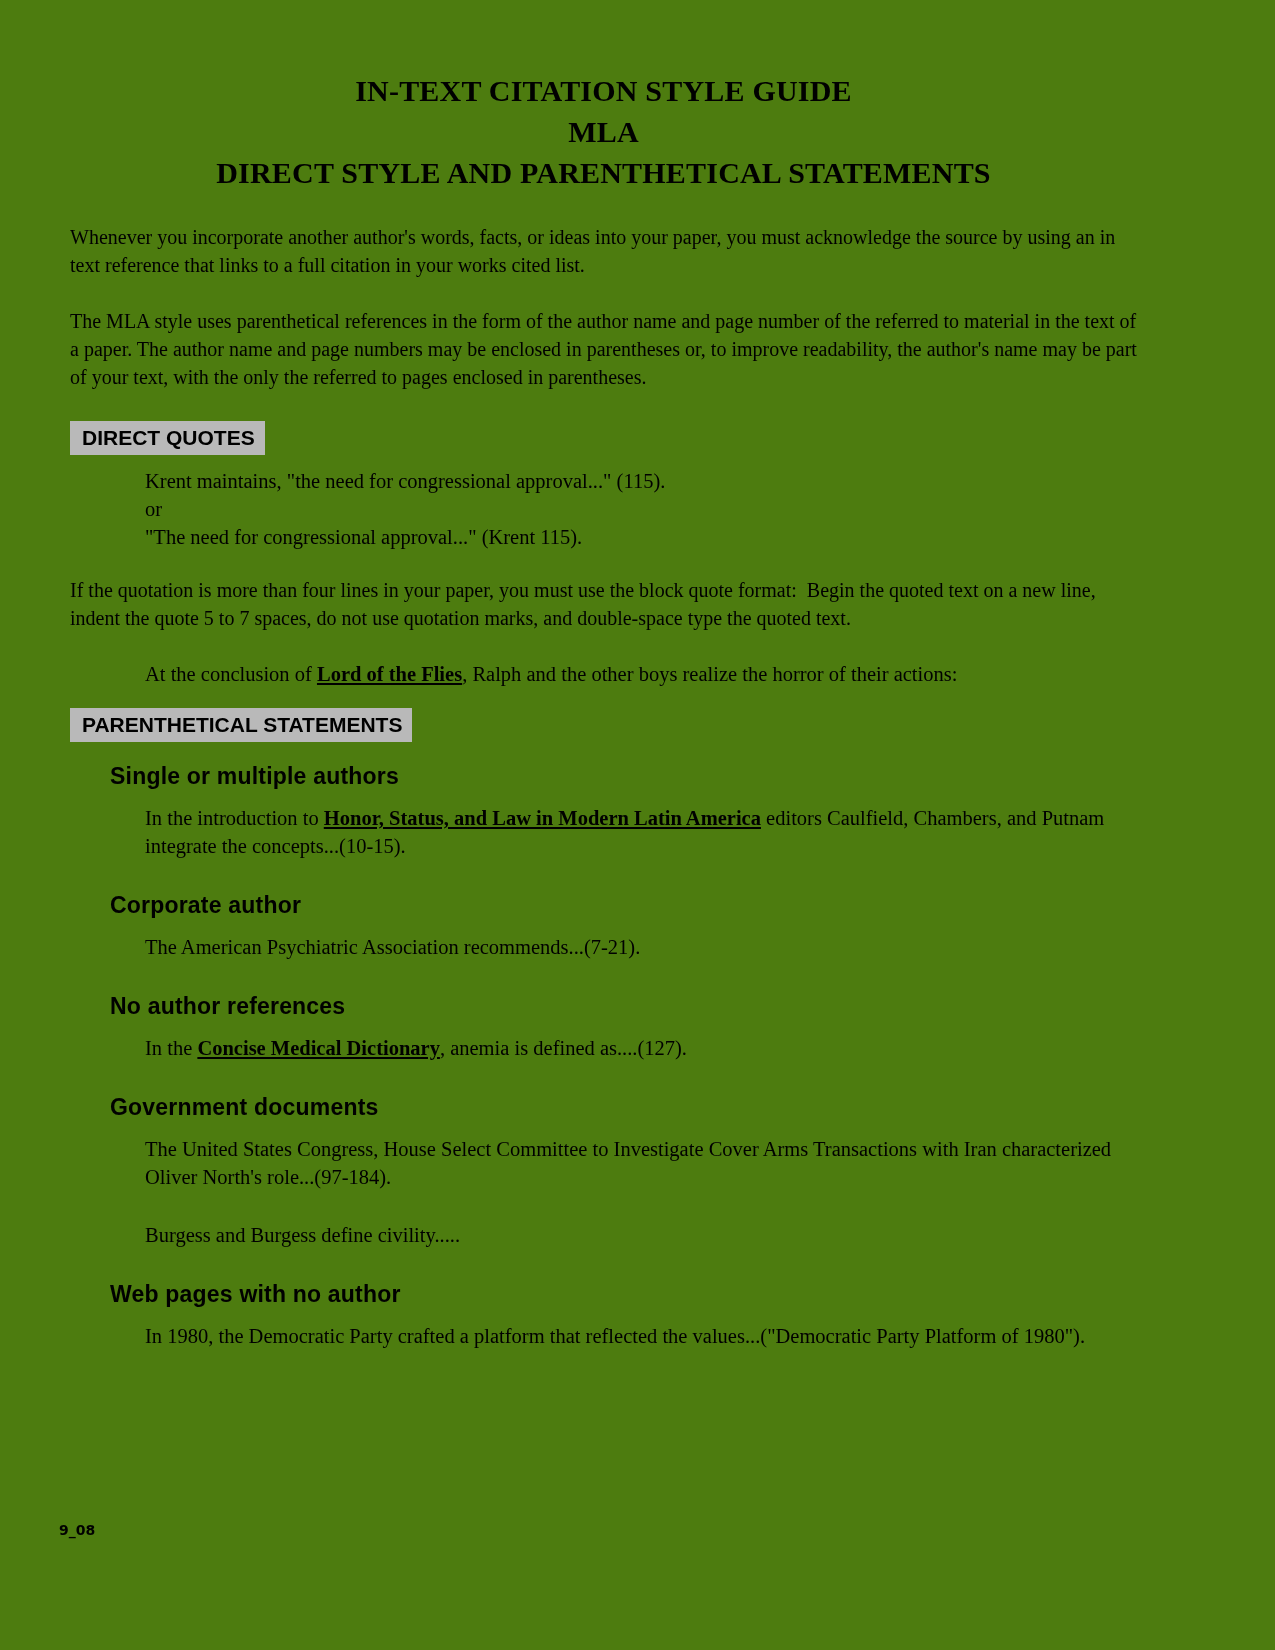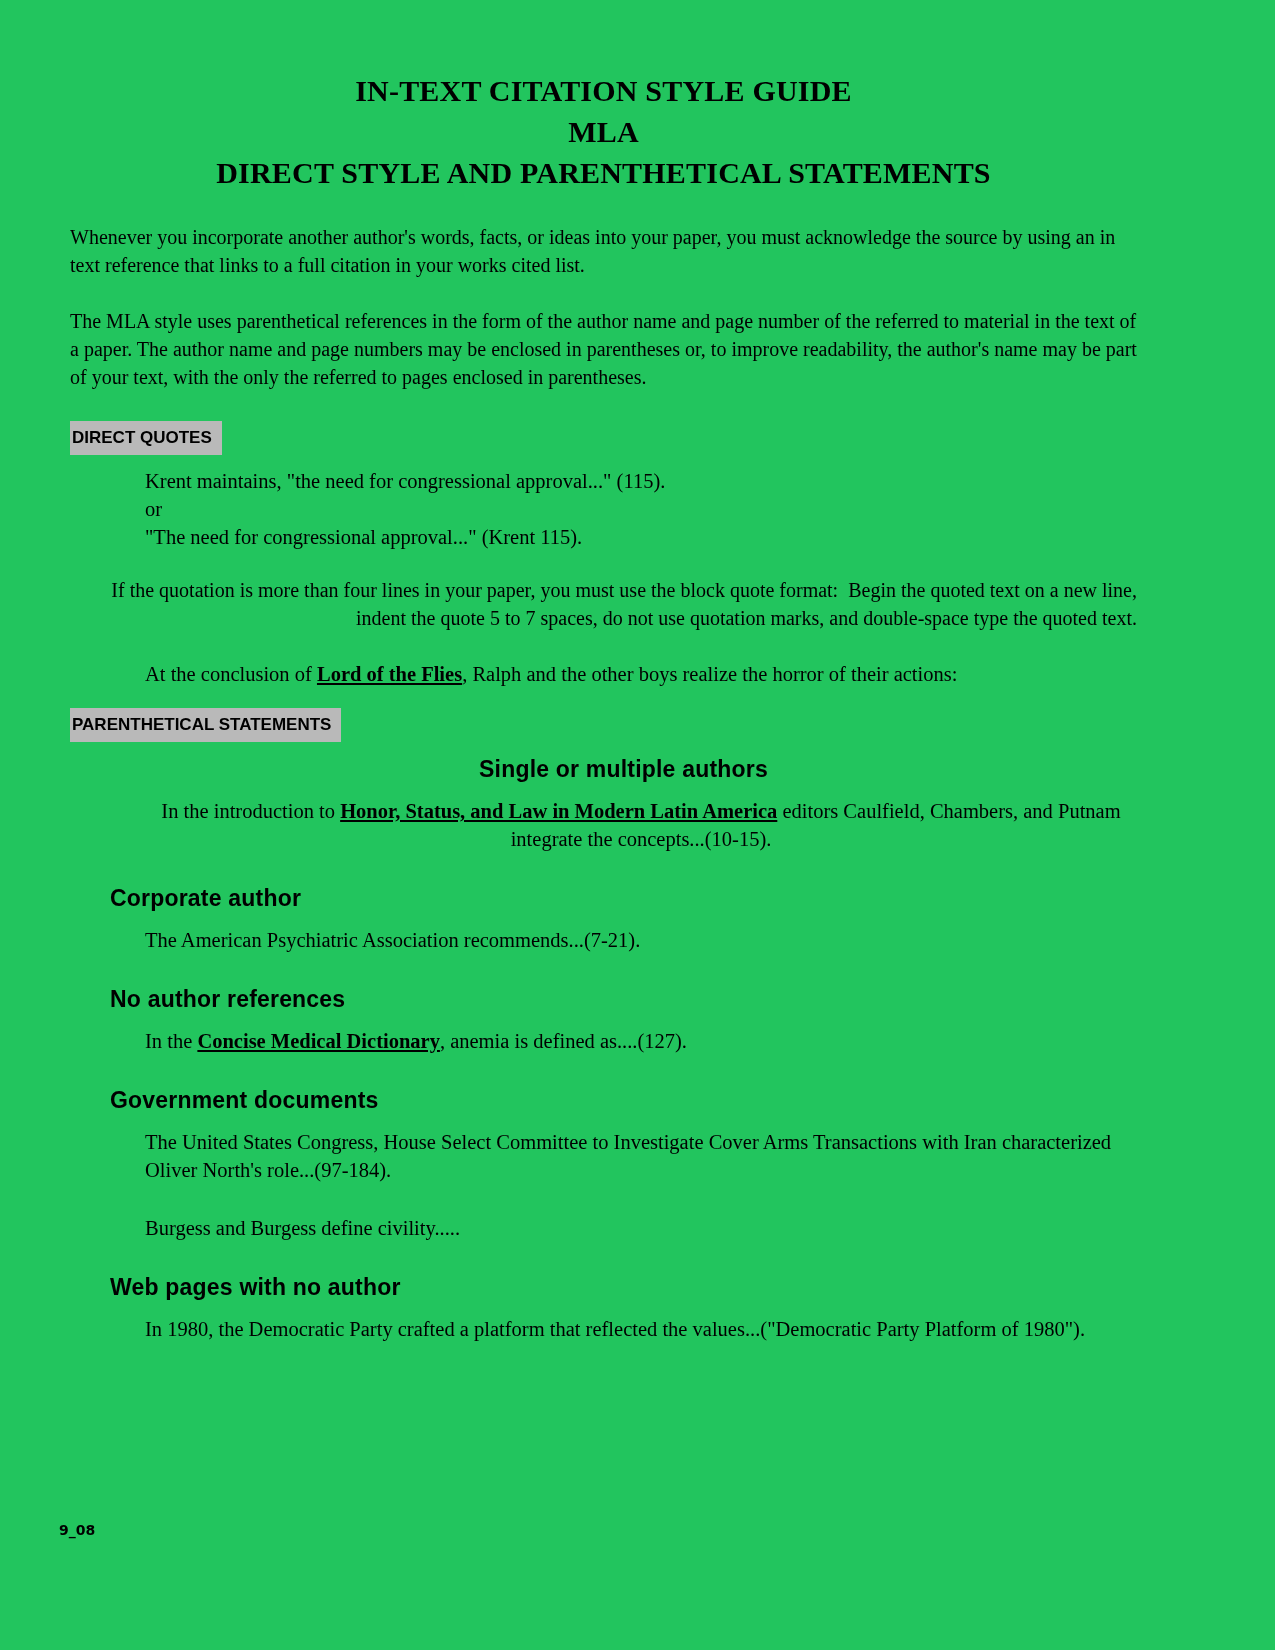--- a/index.html
+++ b/index.html
@@ -4,21 +4,21 @@
 <style>
   :root { --highlight: #b9b9b9; --ink: #000000; }
   * { margin: 0; padding: 0; box-sizing: border-box; }
   html, body { background: #ffffff; }
   body { width: 1275px; height: 1650px; position: relative; overflow: hidden; }
 
   .page {
     position: relative;
     width: 1275px;
     height: 1650px;
-    background: #22c55e;
+    background: #4d7c0f;
     padding: 70px 138px 0 70px;
     color: var(--ink);
     font-family: "Liberation Serif", serif;
   }
 
   
   .title-block { text-align: center; }
   .title-line {
     font-family: "Liberation Serif", serif;
     font-weight: bold;
@@ -28,49 +28,49 @@
   }
 
   
   .para {
     font-size: 20px;
     line-height: 28px;
     white-space: pre-wrap;
   }
   .p1 { margin-top: 30px; }
   .p2 { margin-top: 28px; }
-  .block-format-para { margin-top: 25px; text-align: right; }
+  .block-format-para { margin-top: 25px; }
 
   
   .section-heading-wrap { margin-top: 30px; }
   .ps-heading-wrap { margin-top: 20px; }
   .section-heading {
     display: inline-block;
     font-family: "Liberation Sans", sans-serif;
     font-weight: bold;
-    font-size: 17px;
+    font-size: 21px;
     line-height: 31px;
     background: var(--highlight);
-    padding: 1px 10px 2px 2px;
+    padding: 1px 10px 2px 12px;
   }
 
   
   .examples { margin-top: 12px; }
   .example {
     margin-left: 75px;
     font-size: 20.5px;
     line-height: 28px;
   }
   .block-example { margin-top: 28px; }
 
   .underlined-title { text-decoration: underline; text-underline-offset: 2px; font-weight: bold; }
 
   
   .subsection { margin-top: 30px; }
-  .subsection.first { margin-top: 12px; text-align: center; }
+  .subsection.first { margin-top: 19px; }
   .subheading {
     font-family: "Liberation Sans", sans-serif;
     font-weight: bold;
     font-size: 23px;
     line-height: 30px;
     margin-left: 40px;
     letter-spacing: 0.2px;
   }
   .subsection .example { margin-top: 13px; }
   .subsection .example + .example { margin-top: 28px; }

